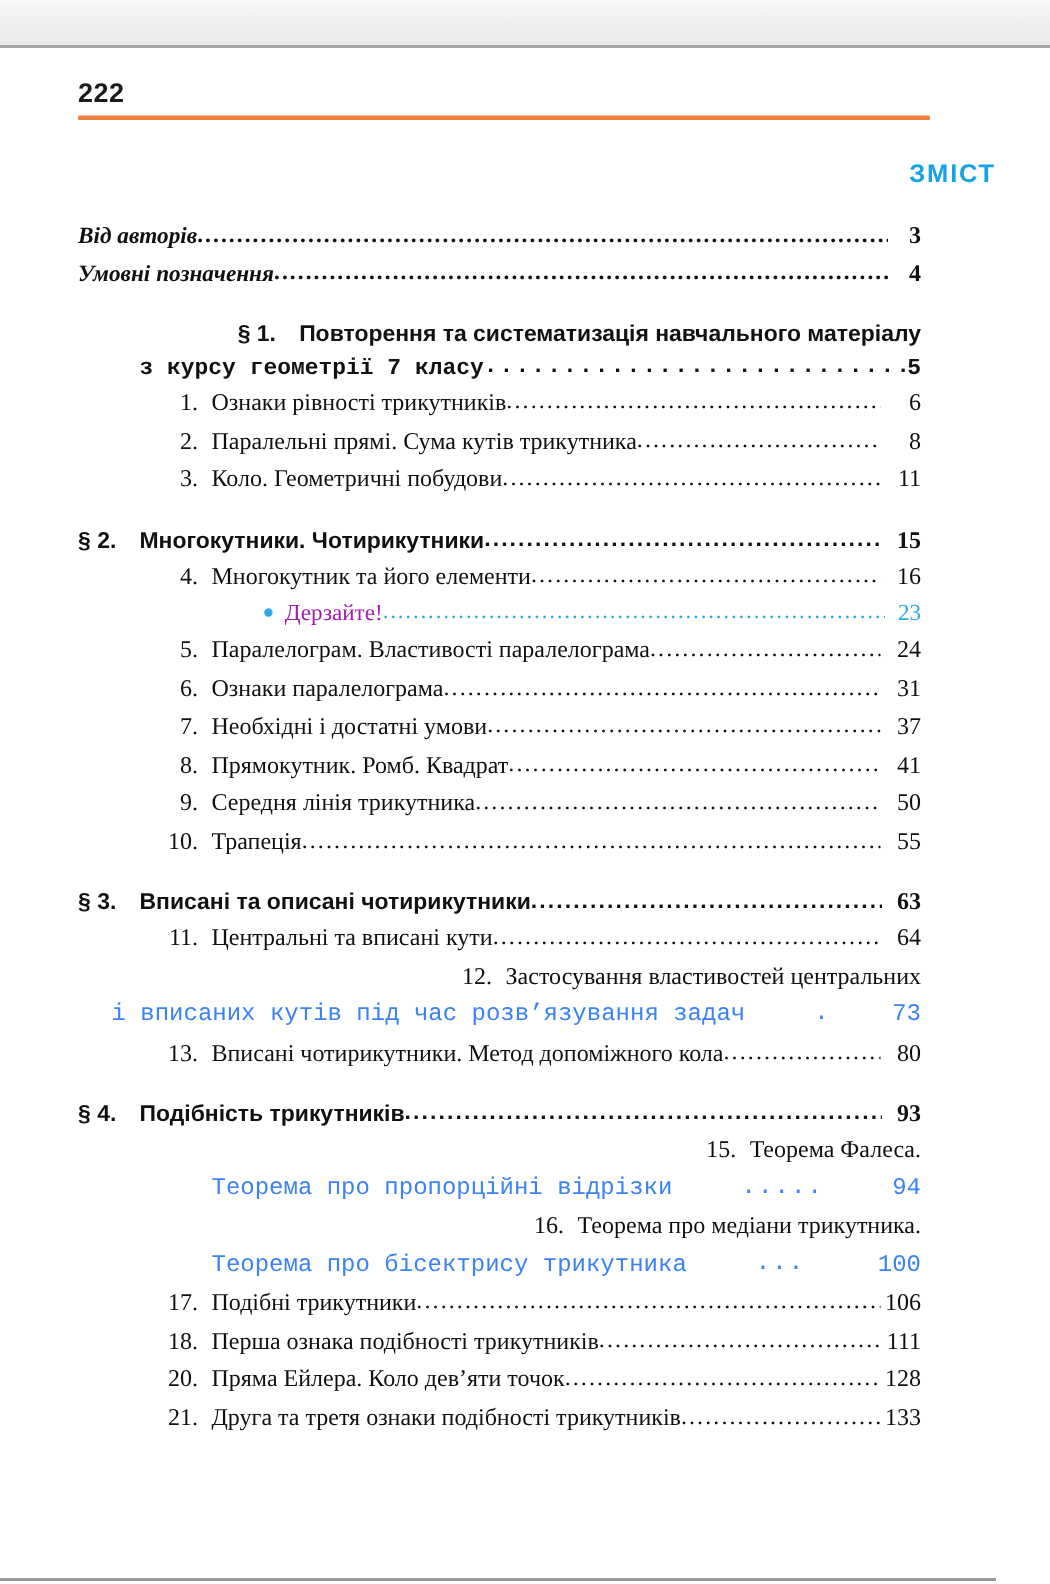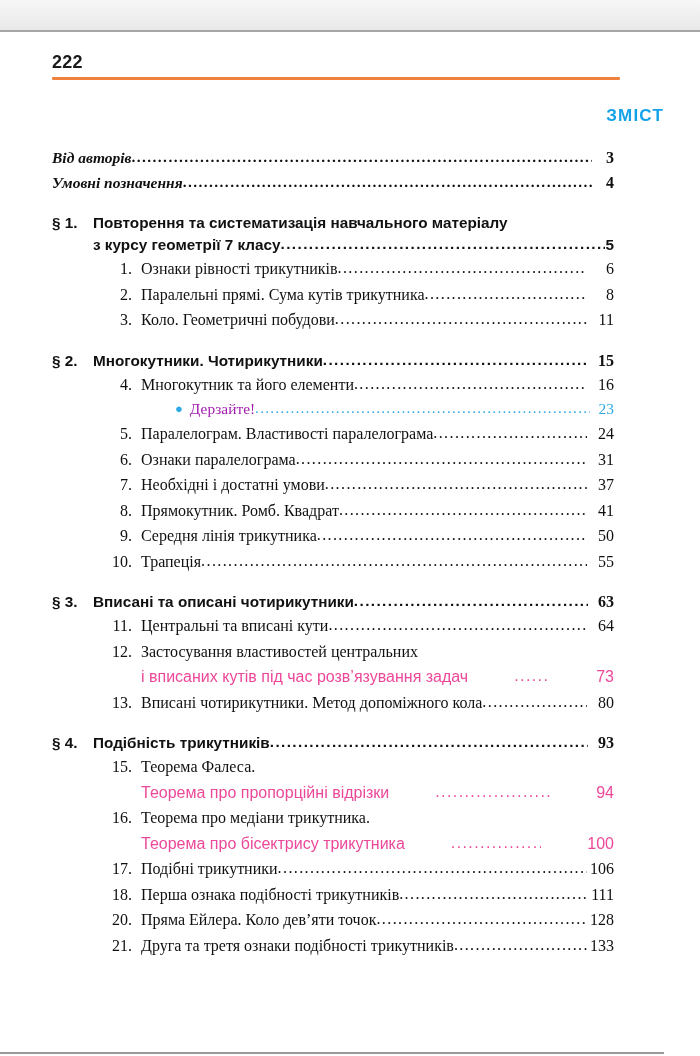--- a/index.html
+++ b/index.html
@@ -70,20 +70,21 @@
   
   .toc-body {
     padding: 0 50px 0 52px;
     margin-top: 19px;
   }
   .row {
     display: flex;
     align-items: baseline;
     width: 100%;
     box-sizing: border-box;
+    justify-content: flex-end;
   }
   .num {
     flex: 0 0 auto;
     text-align: right;
     white-space: nowrap;
   }
   .label {
     flex: 0 1 auto;
     white-space: nowrap;
   }
@@ -139,21 +140,21 @@
     text-align: left;
     padding-right: 5px;
   }
   .sec-row .page {
     min-width: 26px;
     font-size: 16px;
     font-family: "Liberation Serif", "DejaVu Serif", serif;
   }
   .sec-row .leader { color: #111111; }
   .sec-cont {
-    font-family: Liberation Sans, sans-serif;
+    font-family: Liberation Mono, monospace;
     font-weight: bold;
     font-size: 15.3px;
     color: #111111;
     line-height: 22px;
     padding-left: 41px;
   }
 
   
   .item-row {
     font-family: "Liberation Serif", "DejaVu Serif", serif;
@@ -165,23 +166,23 @@
   .item-row .num {
     min-width: 26px;
     padding-right: 9px;
     font-size: 16px;
   }
   .item-row .page {
     min-width: 27px;
     font-size: 16px;
   }
   .item-cont {
-    font-family: Liberation Sans, sans-serif;
-    font-size: 16px;
-    color: #ec4899;
+    font-family: Liberation Mono, monospace;
+    font-size: 16px;
+    color: #3b82f6;
     line-height: 25.5px;
     padding-left: 89px;
     gap: 46px;
   }
 
   
   .dare-row {
     font-family: "Liberation Serif", "DejaVu Serif", serif;
     font-size: 15.4px;
     line-height: 24px;

